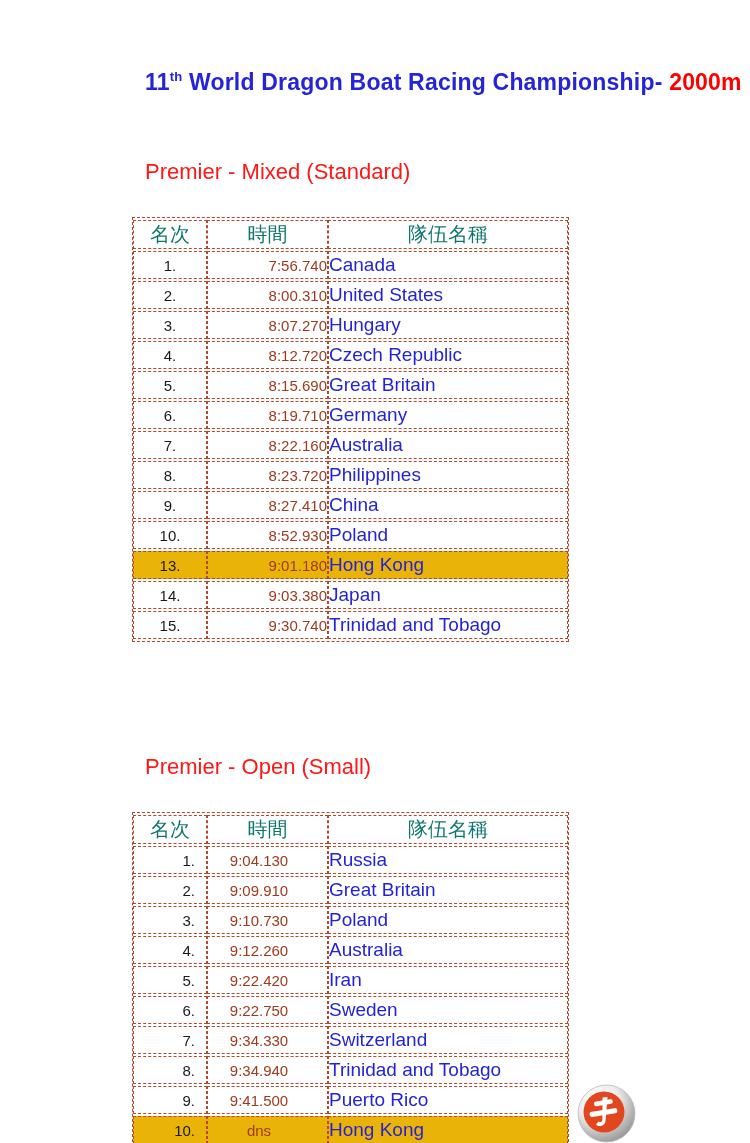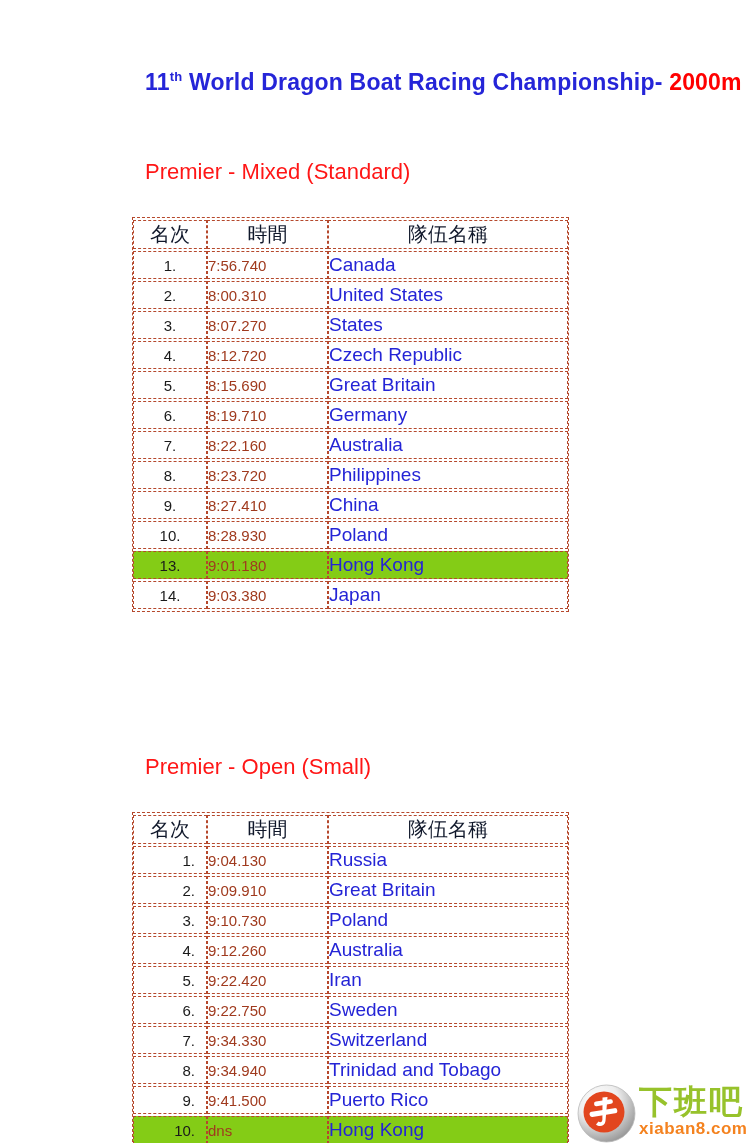--- a/index.html
+++ b/index.html
@@ -21,27 +21,27 @@
   table.results{position:absolute;left:132px;width:435px;border-collapse:separate;
                 border-spacing:0 2px;table-layout:fixed;
                 border:1px dashed #b5482c;background:#ffffff;}
   table.results.tbl1{top:217px;}
   table.results.tbl2{top:812px;}
   col.c-rank{width:74px;} col.c-time{width:121px;} col.c-team{width:240px;}
 
   table.results th, table.results td{
     height:26px;border:1px dashed #b5482c;overflow:hidden;white-space:nowrap;
     background:#ffffff;padding:0;}
-  table.results th{color:#0f172a;font-weight:normal;font-size:20px;text-align:center;}
+  table.results th{color:#0f766e;font-weight:normal;font-size:20px;text-align:center;}
   td.rank{font-size:15px;color:#1a1a1a;text-align:center;}
-  td.time{font-size:15px;color:#a03a1e;text-align:left;}
+  td.time{font-size:15px;color:#a03a1e;text-align:right;}
   td.team{font-size:19px;color:#2424d6;text-align:left;padding-left:9px;}
   table.tbl2 td.rank{text-align:right;padding-right:11px;}
-  table.tbl2 td.time{text-align:left;padding-right:17px;margin-top:21px;}
-  tr.hl td{background:#84cc16;}
+  table.tbl2 td.time{text-align:center;padding-right:17px;margin-top:21px;}
+  tr.hl td{background:#eab308;}
 
   
   .watermark{position:absolute;left:577px;top:1084px;width:173px;height:59px;
              display:flex;align-items:flex-start;}
   .wm-text{margin-left:3px;display:flex;flex-direction:column;align-items:flex-start;}
   .wm-name{font-size:33px;font-weight:bold;color:#97c22b;line-height:36px;letter-spacing:2px;white-space:nowrap;}
   .wm-url{font-size:17px;font-weight:bold;color:#f4821f;line-height:18px;letter-spacing:0.5px;white-space:nowrap;}
 </style>
 </head>
 <body>
@@ -75,21 +75,21 @@
 
         <tr>
           <td class="rank">2.</td>
           <td class="time">8:00.310</td>
           <td class="team">United States</td>
         </tr>
 
         <tr>
           <td class="rank">3.</td>
           <td class="time">8:07.270</td>
-          <td class="team">States</td>
+          <td class="team">Hungary</td>
         </tr>
 
         <tr>
           <td class="rank">4.</td>
           <td class="time">8:12.720</td>
           <td class="team">Czech Republic</td>
         </tr>
 
         <tr>
           <td class="rank">5.</td>
@@ -116,38 +116,43 @@
         </tr>
 
         <tr>
           <td class="rank">9.</td>
           <td class="time">8:27.410</td>
           <td class="team">China</td>
         </tr>
 
         <tr>
           <td class="rank">10.</td>
-          <td class="time">8:28.930</td>
+          <td class="time">8:52.930</td>
           <td class="team">Poland</td>
         </tr>
 
 
 
         <tr class="hl">
           <td class="rank">13.</td>
           <td class="time">9:01.180</td>
           <td class="team">Hong Kong</td>
         </tr>
 
         <tr>
           <td class="rank">14.</td>
           <td class="time">9:03.380</td>
           <td class="team">Japan</td>
         </tr>
 
+        <tr>
+          <td class="rank">15.</td>
+          <td class="time">9:30.740</td>
+          <td class="team">Trinidad and Tobago</td>
+        </tr>
       </tbody>
   </table>
 
   <div class="sec-heading s2">Premier - Open (Small)</div>
 
   <table class="results tbl2">
     <colgroup>
         <col class="c-rank">
         <col class="c-time">
         <col class="c-team">
@@ -233,19 +238,15 @@
             <stop offset="100%" stop-color="#8f8f8f"></stop>
           </radialGradient>
         </defs>
         <circle cx="29.5" cy="29.5" r="28.5" fill="url(#sphere)" stroke="#b9b9b9" stroke-width="0.8"></circle>
         <circle cx="27" cy="28" r="20.5" fill="#e2461e"></circle>
         <rect x="17" y="16.5" width="19" height="4.6" rx="2.2" fill="#ffffff" transform="rotate(-9 26 19)"></rect>
         <rect x="12.5" y="26" width="28" height="5.2" rx="2.5" fill="#ffffff" transform="rotate(-9 26 29)"></rect>
         <path d="M25.5 13.5 L30.5 13 L28.5 37 C28 42 22.5 43.5 19 40.5 L21.5 37.5 C23.8 39 25.3 37.8 25.4 35.5 Z" fill="#ffffff"></path>
       </svg>
     </span>
-    <span class="wm-text">
-      <span class="wm-name">下班吧</span>
-      <span class="wm-url">xiaban8.com</span>
-    </span>
   </div>
 
 </div>
 
 </body></html>

